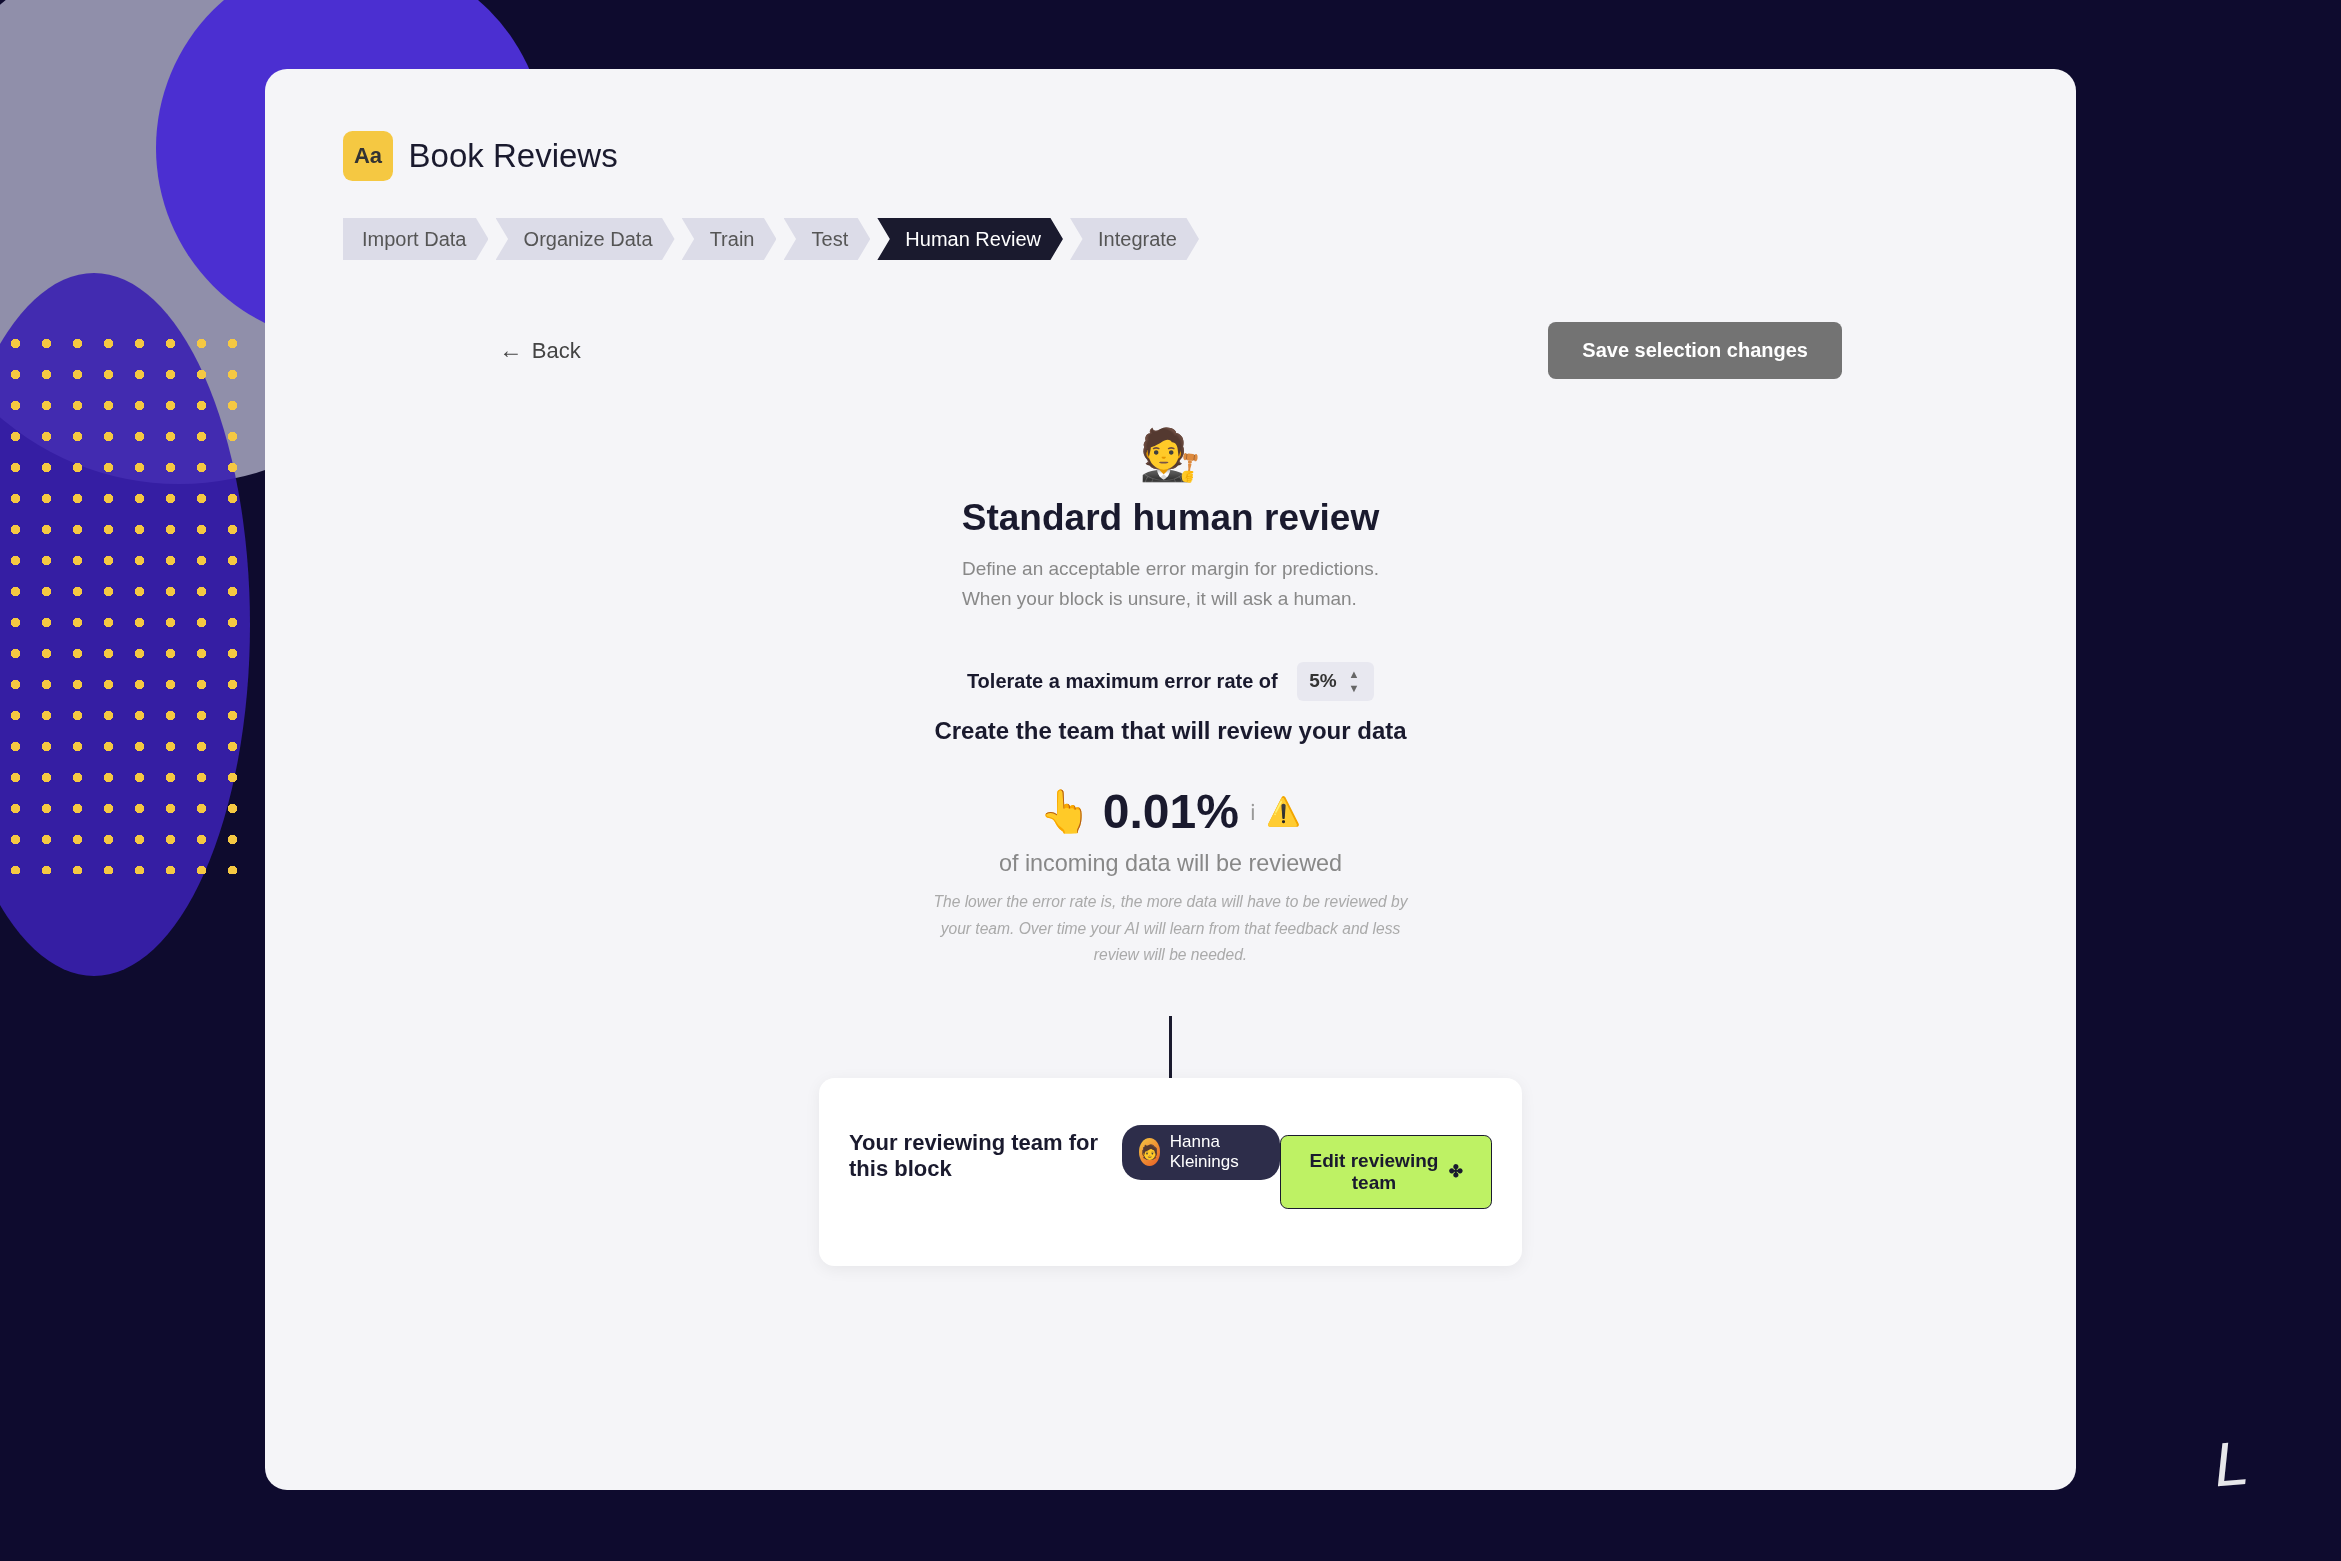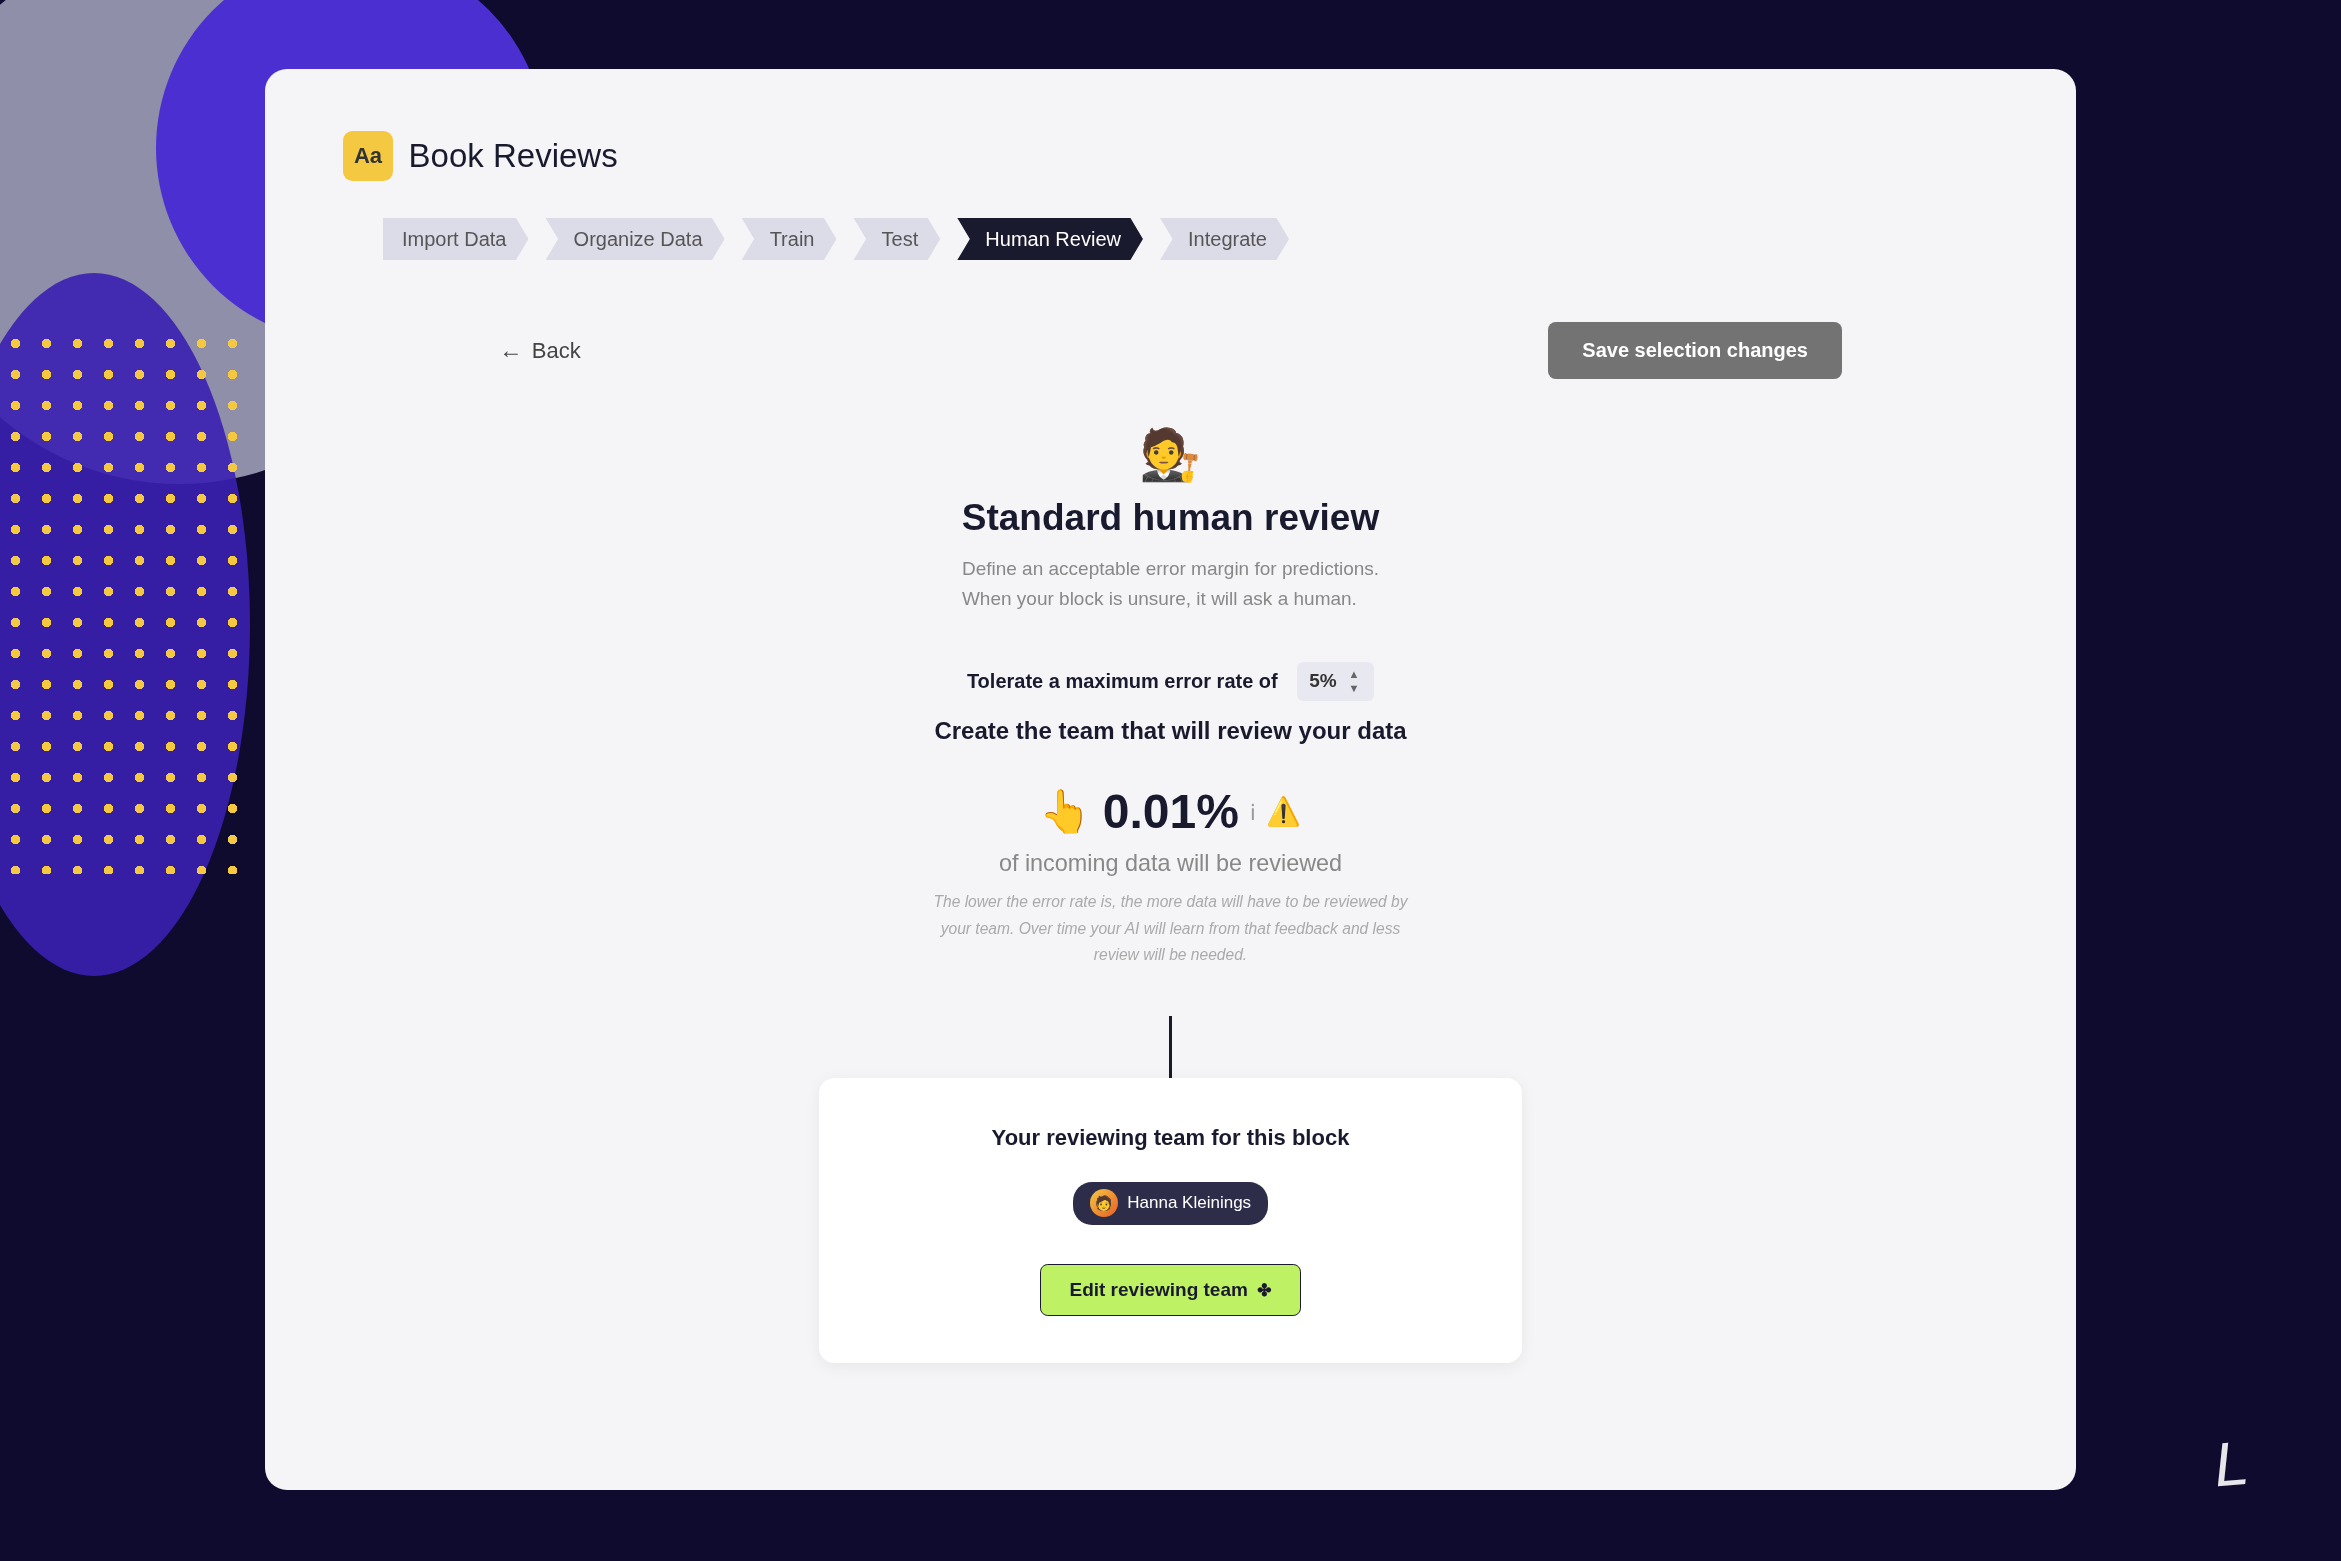--- a/index.html
+++ b/index.html
@@ -92,23 +92,22 @@
     .app-title {
       font-size: 33px;
       font-weight: 400;
       color: #1a1a2e;
     }
 
     
     .pipeline {
       display: flex;
       align-items: center;
-      gap: 14px;
+      gap: 4px;
       margin-bottom: 62px;
-      margin-left: 40px;
     }
 
     .step {
       display: flex;
       align-items: center;
       height: 42px;
       padding: 0 22px 0 28px;
       font-size: 20px;
       font-weight: 500;
       color: #555;
@@ -293,24 +292,24 @@
       width: 2.3px;
       height: 62px;
       background: #1a1a2e;
       margin-bottom: 0px;
     }
 
     
     .review-card {
       background: #fff;
       border-radius: 15.6px;
-      padding: 47px 62px;
+      padding: 47px 30px;
       width: 703px;
       display: flex;
-      flex-direction: column;
+      flex-direction: row;
       align-items: center;
       box-shadow: 0 3.1px 15.6px rgba(0,0,0,0.06);
     }
 
     .review-card-title {
       font-size: 22px;
       font-weight: 600;
       color: #1a1a2e;
       margin-bottom: 31px;
     }

